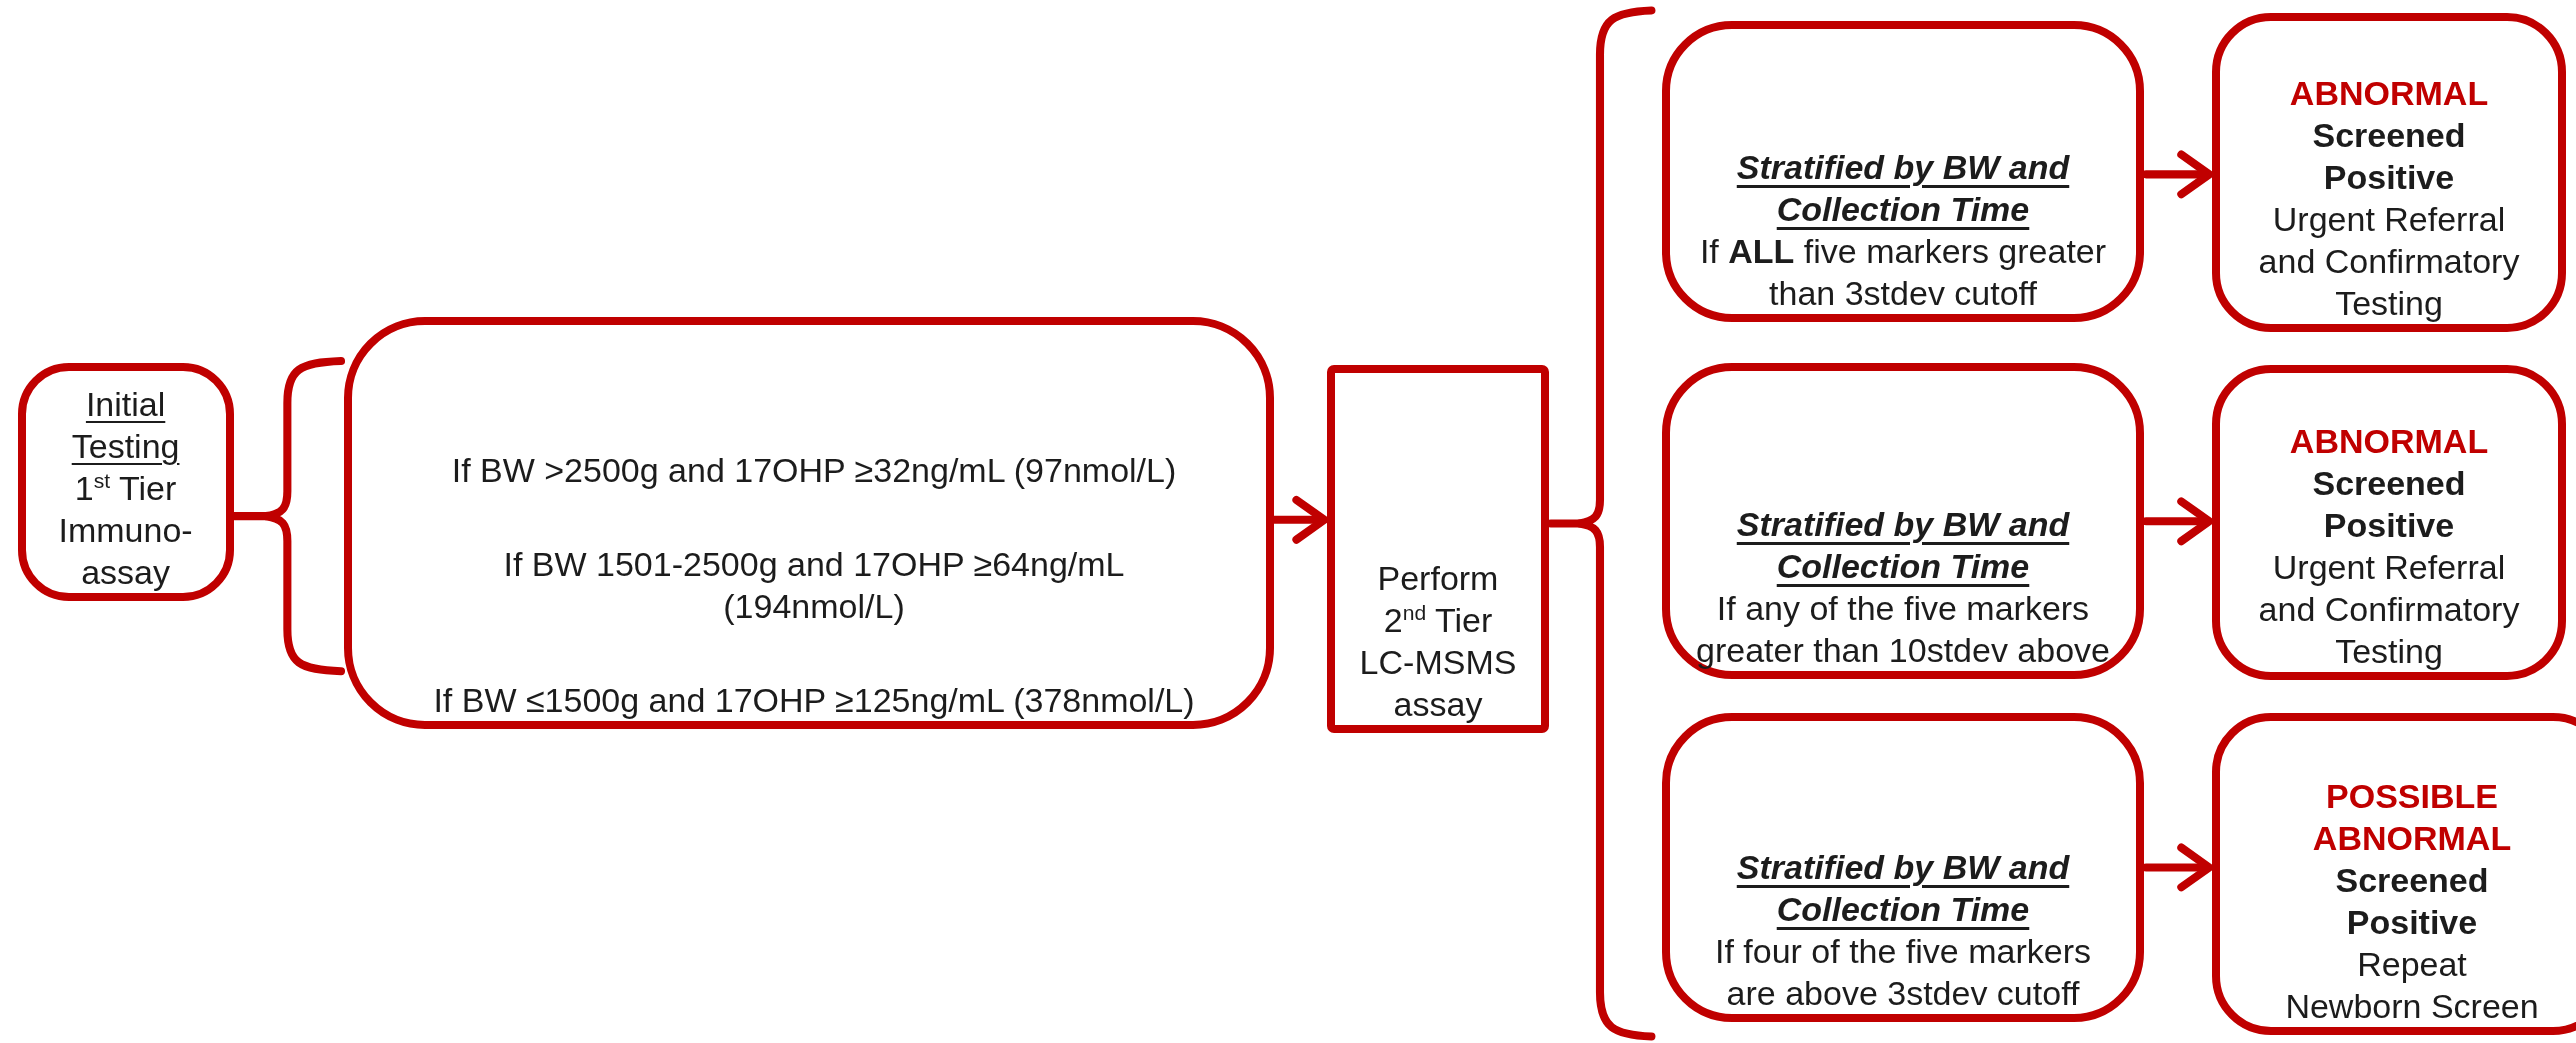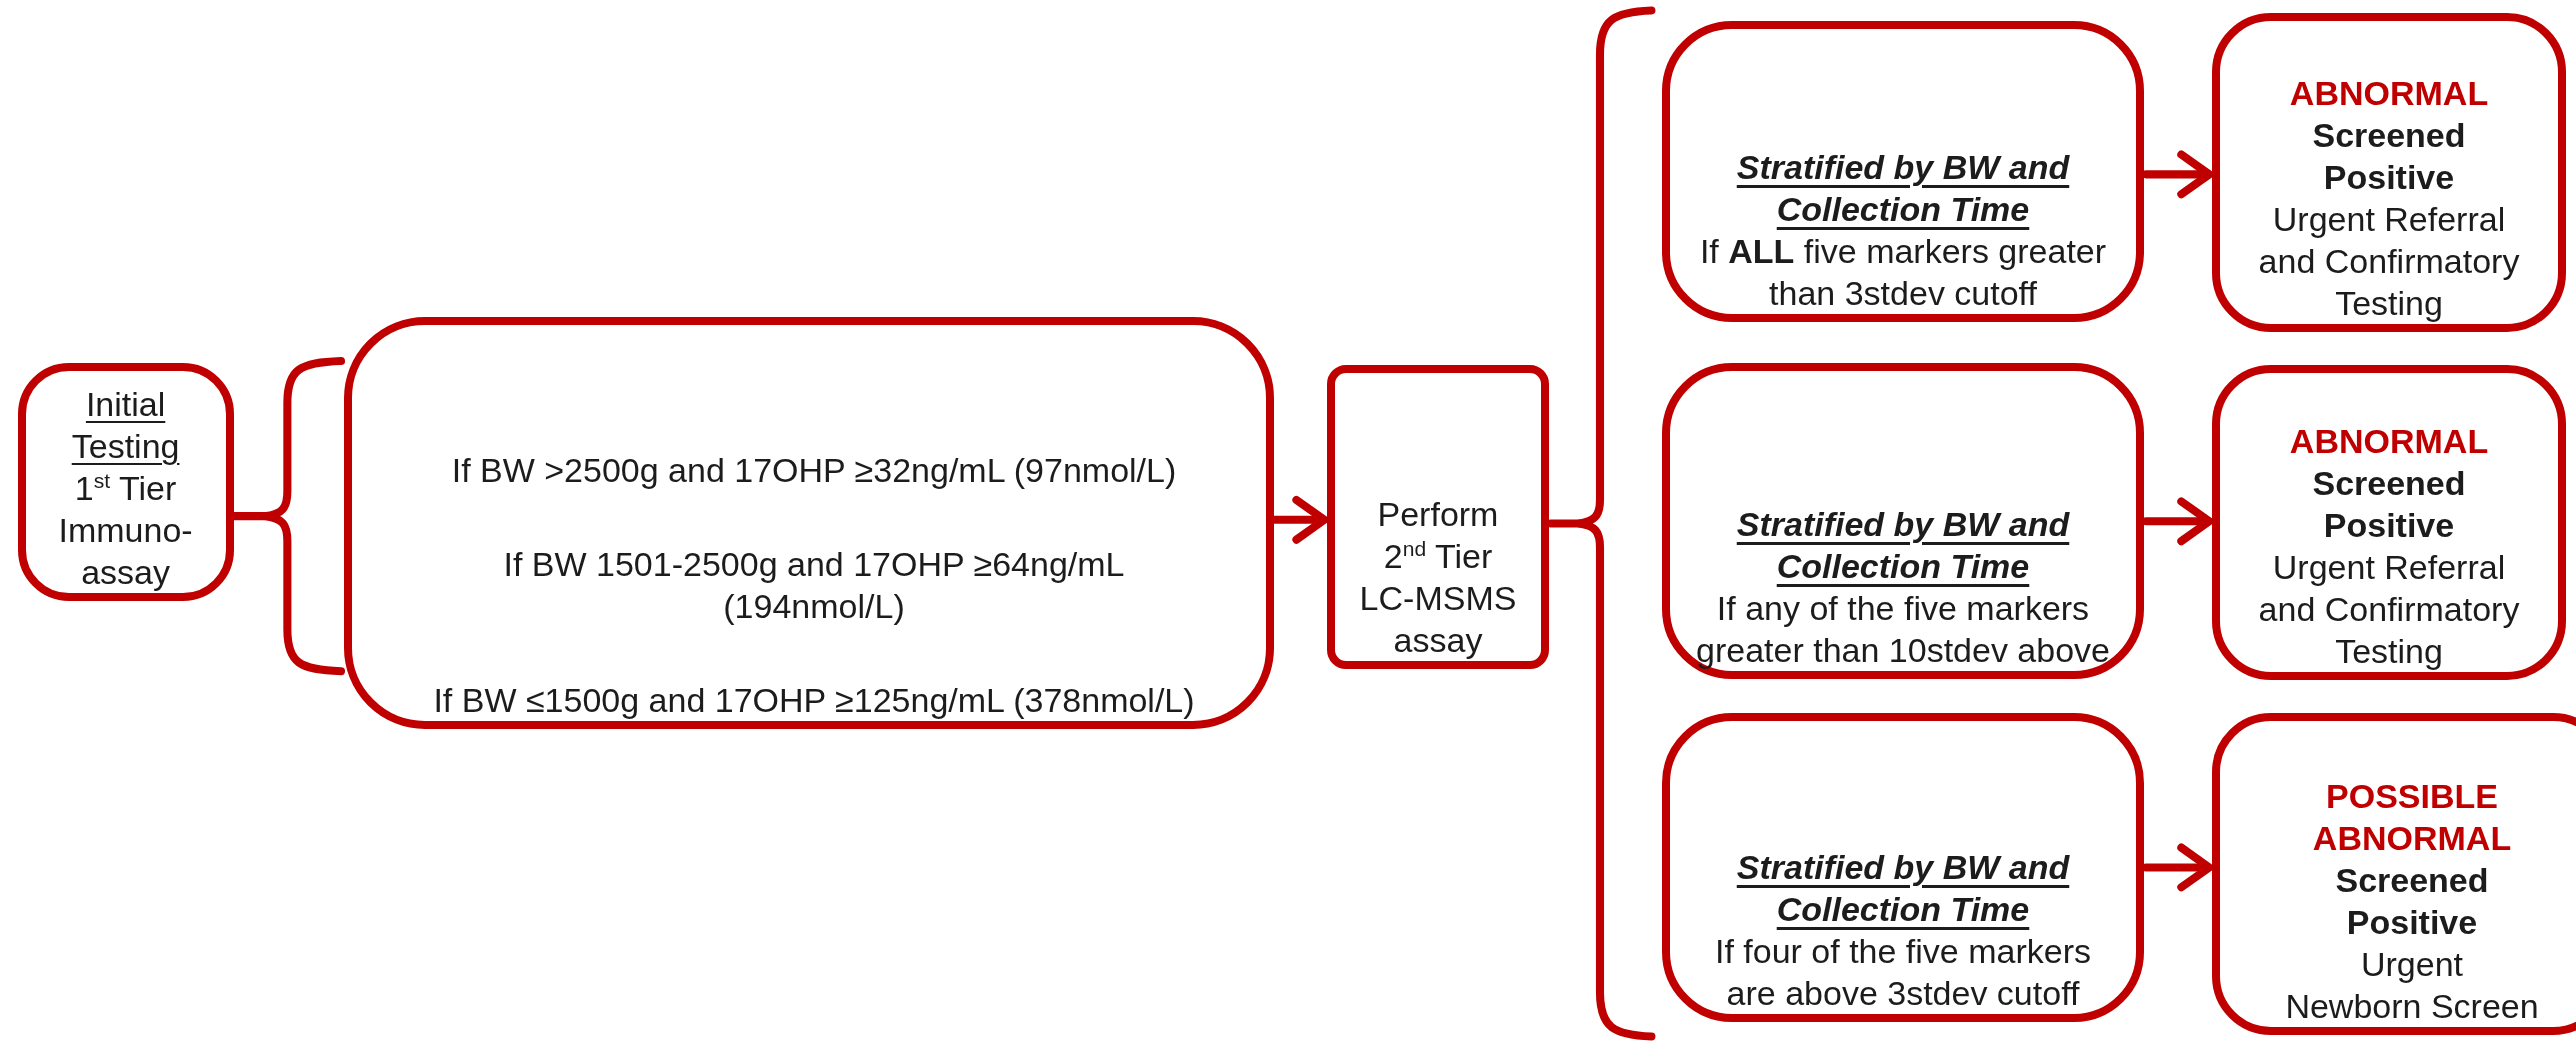--- a/index.html
+++ b/index.html
@@ -16,21 +16,21 @@
   .ln{line-height:42px;font-size:34px;white-space:nowrap;}
   .u{text-decoration:underline;text-underline-offset:5.1px;text-decoration-thickness:2.2px;}
   .b{font-weight:bold;}
   .red{color:#C00000;font-weight:bold;}
   .hd{font-weight:bold;font-style:italic;text-decoration:underline;text-underline-offset:5.9px;text-decoration-thickness:2.9px;}
   .gap{margin-top:52px;}
   sup{font-size:62%;line-height:0;vertical-align:super;}
 
   #box-initial     {left:17.6px;  top:363px; width:216px; height:238px; border-radius:51px;}
   #box-criteria    {left:344px; top:317px; width:930px;height:412px; border-radius:81px;padding-left:10px;}
-  #box-second-tier {left:1327px;top:365px; width:222px; height:304px; border-radius:19px;}
+  #box-second-tier {left:1327px;top:365px; width:222px; height:368px; border-radius:7px;}
   #box-branch1     {left:1662px;top:20.6px;  width:482px; height:301px; border-radius:70px;}
   #box-branch2     {left:1662px;top:363px; width:482px; height:316px; border-radius:70px;}
   #box-branch3     {left:1662px;top:713px; width:482px; height:309px; border-radius:70px;}
   #box-outcome1    {left:2212px;top:13.2px;  width:354px; height:319px; border-radius:59px;}
   #box-outcome2    {left:2212px;top:365px; width:354px; height:315px; border-radius:59px;}
   #box-outcome3    {left:2212px;top:713px; width:400px; height:322px; border-radius:59px;}
 </style>
 </head>
 <body>
 
@@ -122,18 +122,18 @@
     <div class="ln hd">Collection Time</div>
     <div class="ln">If four of the five markers</div>
     <div class="ln">are above 3stdev cutoff</div>
   </div>
 
   <div class="rbox" id="box-outcome3">
     <div class="ln red">POSSIBLE</div>
     <div class="ln red">ABNORMAL</div>
     <div class="ln b">Screened</div>
     <div class="ln b">Positive</div>
-    <div class="ln">Urgent</div>
+    <div class="ln">Repeat</div>
     <div class="ln">Newborn Screen</div>
   </div>
 
 </div>
 
 
 </body></html>

